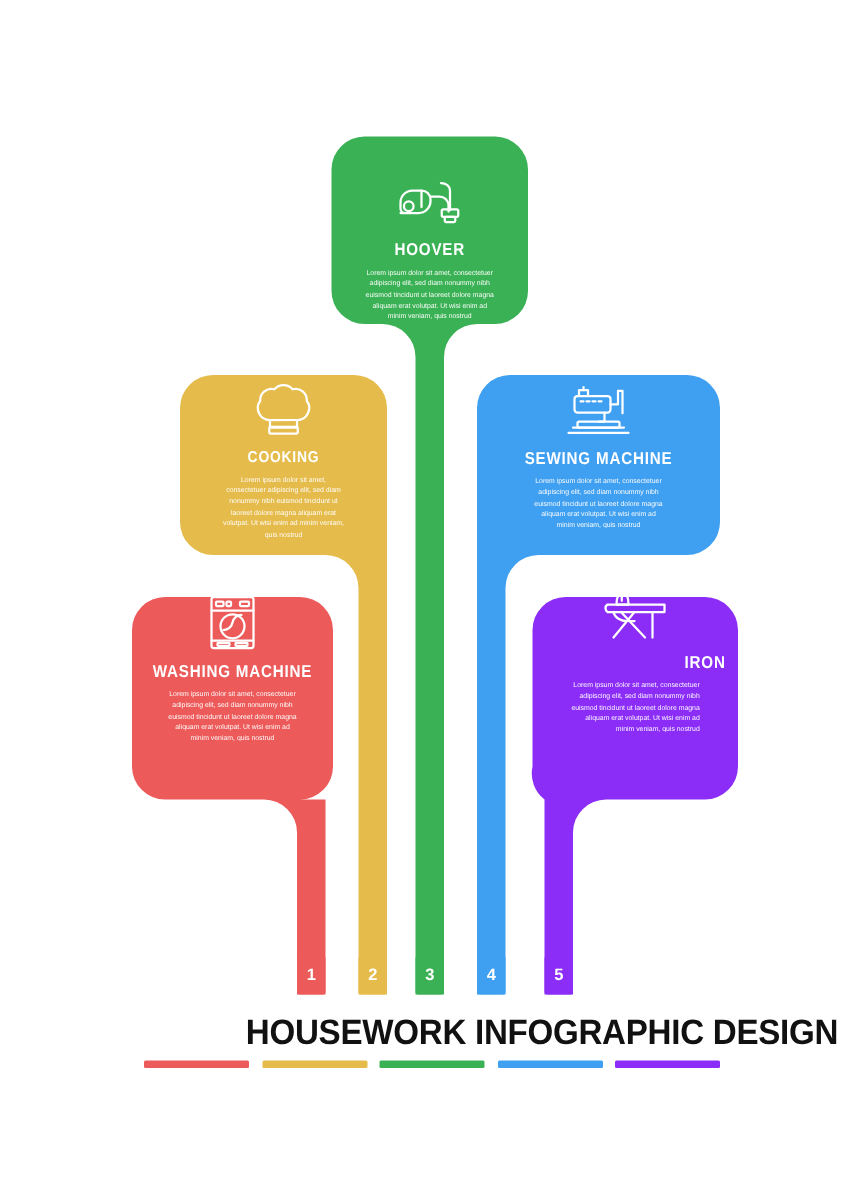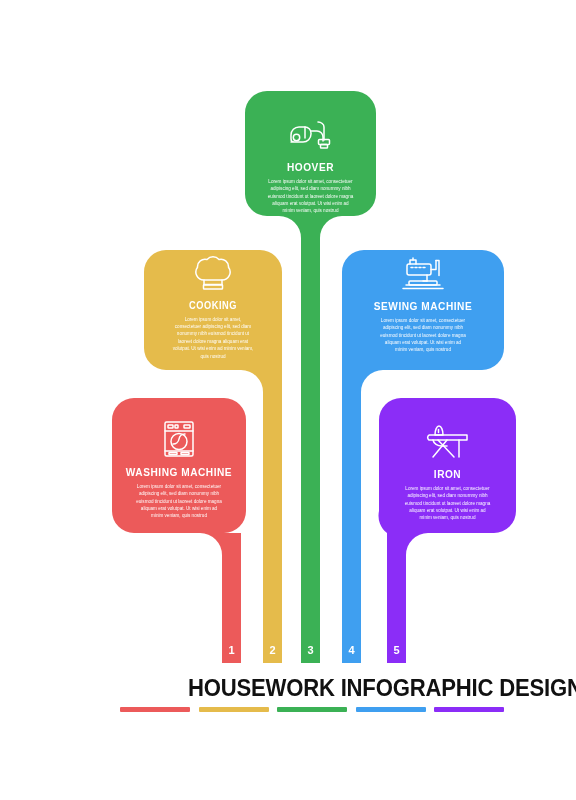--- a/index.html
+++ b/index.html
@@ -15,21 +15,20 @@
     font-family: "Liberation Sans", sans-serif;
   }
 
   #stage {
     position: absolute;
     left: 0;
     top: 0;
     width: 532px;
     height: 800px;
     background: #ffffff;
-    margin-left: 24px;
   }
 
   .svg-layer {
     position: absolute;
     left: 0;
     top: 0;
     width: 576px;
     height: 800px;
   }
 
@@ -70,25 +69,25 @@
   #content-hoover .panel-body  { width: 86px; }
 
   #content-cooking       { left: 120px; top: 256px; width: 138px; }
   #content-cooking .panel-title { font-size: 10.5px; margin-top: 8px; }
   #content-cooking .panel-body  { width: 84px; }
 
   #content-sewing        { left: 318px; top: 256px; width: 162px; }
   #content-sewing .panel-title { font-size: 11.5px; margin-top: 8px; }
   #content-sewing .panel-body  { width: 88px; }
 
-  #content-washing       { left: 88px; top: 420px; width: 134px; }
+  #content-washing       { left: 88px; top: 396px; width: 134px; }
   #content-washing .panel-title { font-size: 11.5px; margin-top: 8px; }
   #content-washing .panel-body  { width: 86px; }
 
-  #content-iron          { left: 355px; top: 424px; width: 137px; }
+  #content-iron          { left: 355px; top: 392px; width: 137px; text-align: right; }
   #content-iron .panel-title { font-size: 11.5px; margin-top: 8px; }
   #content-iron .panel-body  { width: 86px; }
 
   
   .num-tab {
     position: absolute;
     width: 19px;
     height: 26px;
     border-radius: 2px;
     color: #ffffff;

